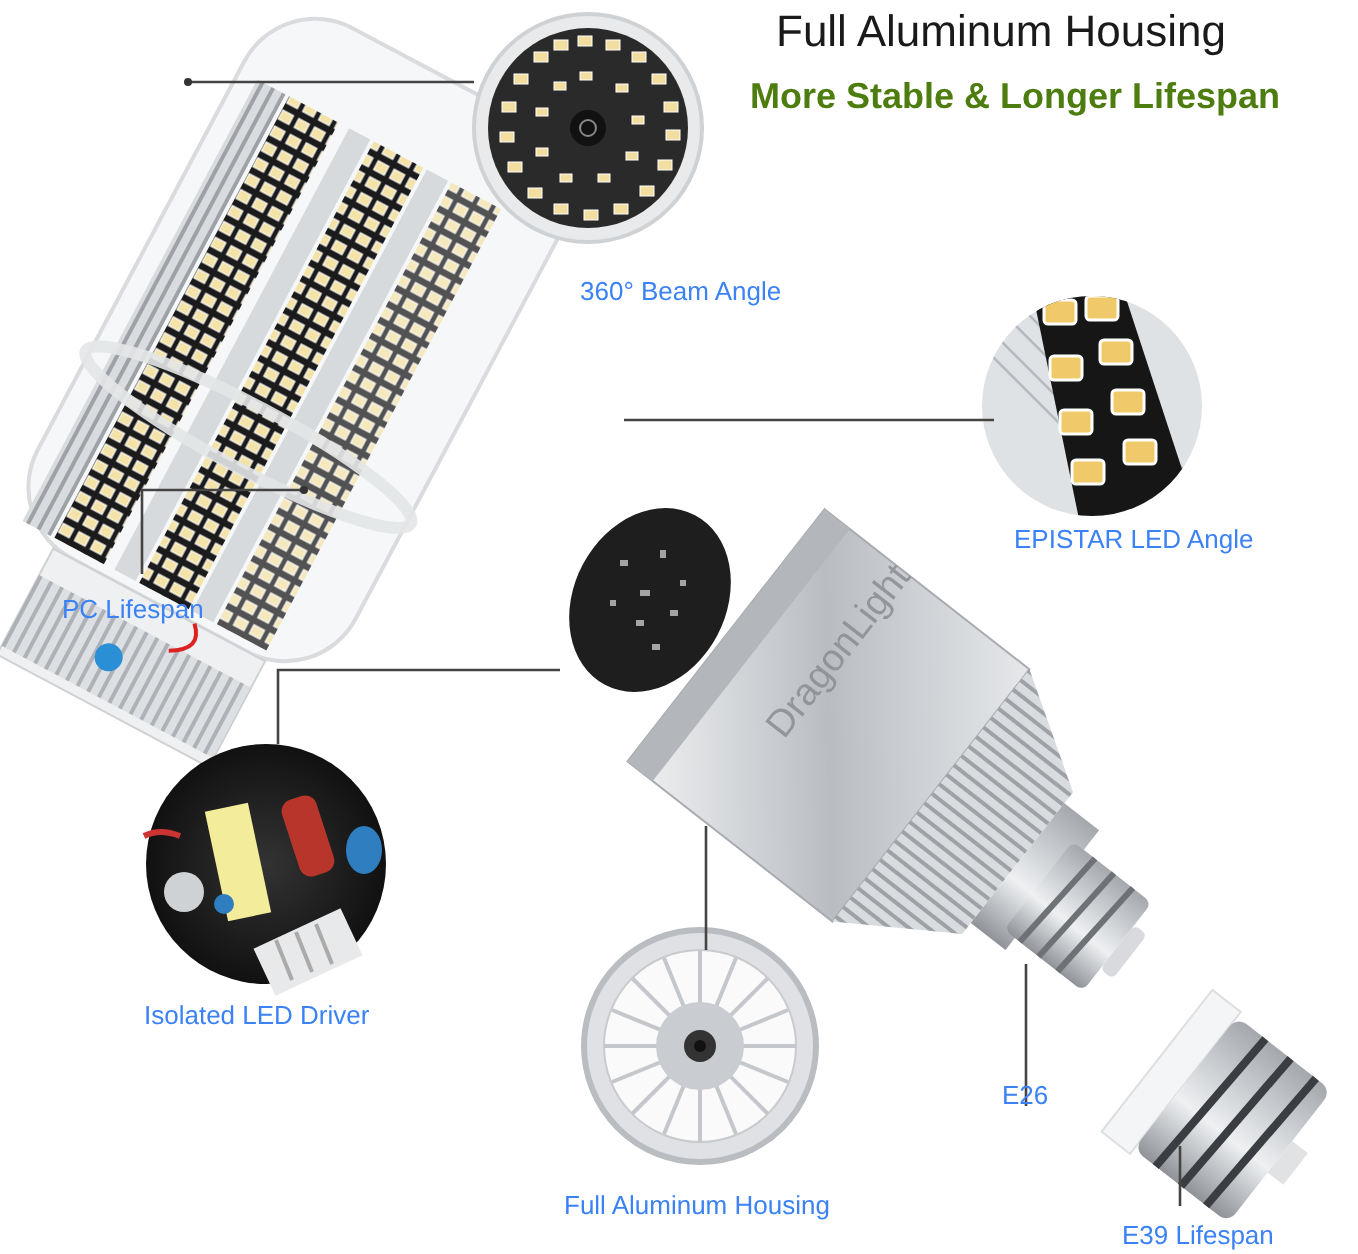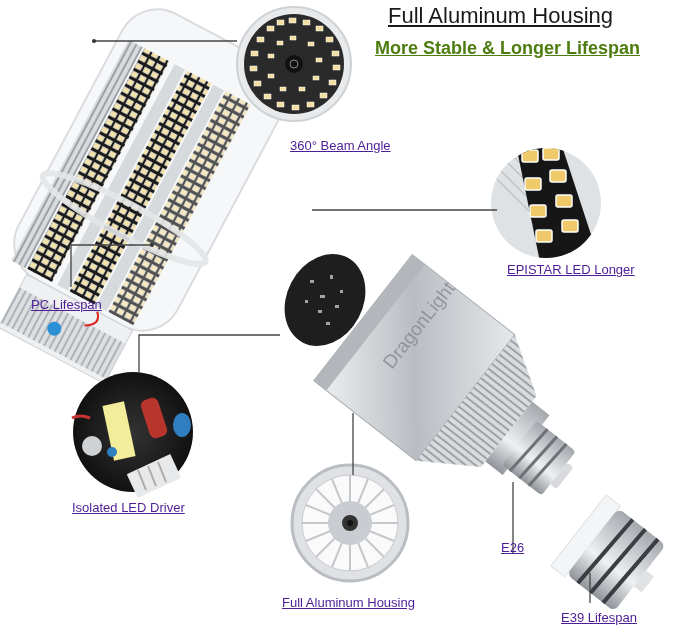--- a/index.html
+++ b/index.html
@@ -1,20 +1,20 @@
 <!DOCTYPE html>
 <html><head>
 <meta charset="utf-8">
 <style>
   html, body { margin:0; padding:0; background:#ffffff; }
   body { width:679px; height:627px; position:relative; overflow:hidden; font-family:"Liberation Sans", sans-serif; }
-  .abs { position:absolute;text-decoration:underline; }
+  .abs { position:absolute; }
   .title { left:388px; top:3px; font-size:22px; color:#1a1a1a; white-space:nowrap; }
   .subtitle { left:375px; top:38px; font-size:18px; font-weight:bold; color:#4d7c0f; white-space:nowrap; }
-  .label { font-size:13px; color:#4c1d95; white-space:nowrap;text-align:center; }
+  .label { font-size:13px; color:#3b82f6; white-space:nowrap;text-align:center; }
   svg.art { position:absolute; left:0; top:0; }
 </style>
 </head>
 <body>
 
 <svg class="art" width="679" height="627" viewBox="0 0 679 627">
   <defs>
     <linearGradient id="alu" x1="0" y1="0" x2="1" y2="1">
       <stop offset="0" stop-color="#f2f3f4"></stop>
       <stop offset="0.5" stop-color="#b9bdc2"></stop>
@@ -214,18 +214,18 @@
   <g fill="#333">
     <circle cx="94" cy="41" r="2"></circle>
       <circle cx="152" cy="245" r="2"></circle>
   </g>
 </svg>
 
 <div class="abs title">Full Aluminum Housing</div>
 <div class="abs subtitle">More Stable &amp; Longer Lifespan</div>
 
 <div class="abs label" style="left:290px;top:138px;">360° Beam Angle</div>
-<div class="abs label" style="left:507px;top:262px;">EPISTAR LED Longer</div>
+<div class="abs label" style="left:507px;top:262px;">EPISTAR LED Angle</div>
 <div class="abs label" style="left:31px;top:297px;">PC Lifespan</div>
 <div class="abs label" style="left:72px;top:500px;">Isolated LED Driver</div>
 <div class="abs label" style="left:282px;top:595px;">Full Aluminum Housing</div>
 <div class="abs label" style="left:501px;top:540px;">E26</div>
 <div class="abs label" style="left:561px;top:610px;">E39 Lifespan</div>
 
 </body></html>

